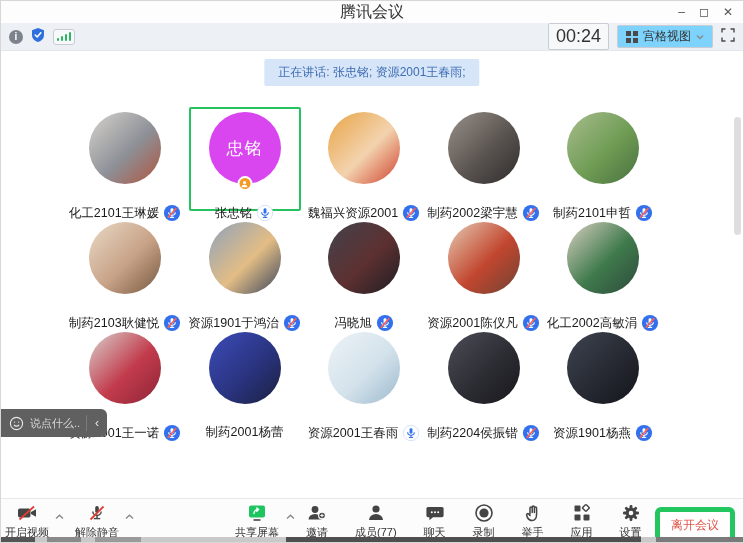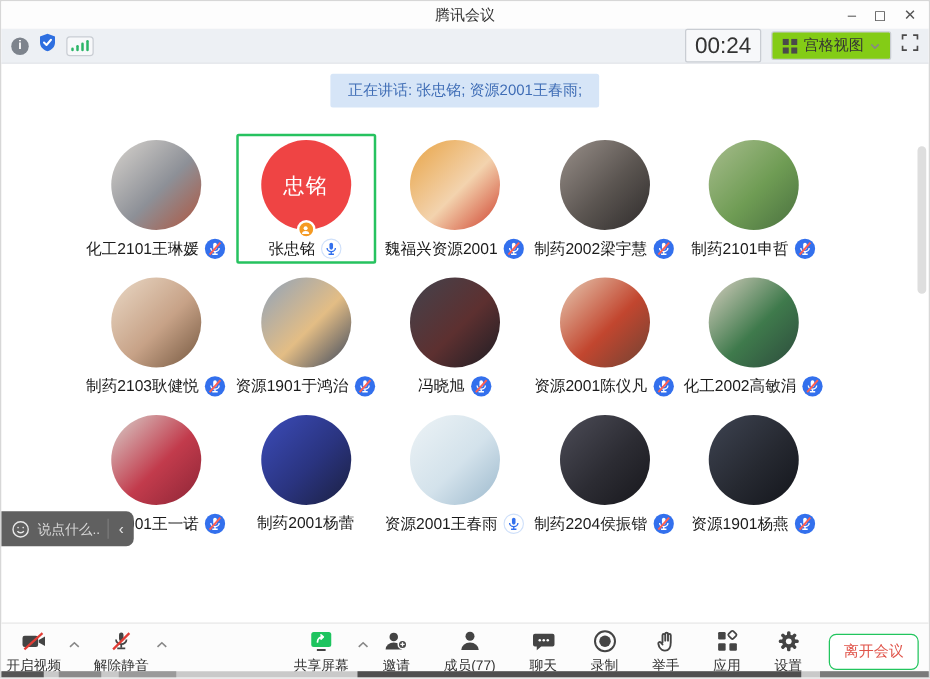--- a/index.html
+++ b/index.html
@@ -1,65 +1,65 @@
 <!DOCTYPE html>
 <html><head>
 <meta charset="utf-8">
 <style>
   * { margin:0; padding:0; box-sizing:border-box; }
   html,body { width:744px; height:543px; font-family:"Liberation Sans","DejaVu Sans",sans-serif; }
   .window { position:relative; width:744px; height:543px; background:#fff; overflow:hidden; border:1px solid #d7d7d7; }
 
   
   .titlebar { position:absolute; top:0; left:0; right:0; height:22px; background:#fdfdfd; display:flex; align-items:center; justify-content:center; }
-  .titlebar .title { font-size:12px; color:#333; }
+  .titlebar .title { font-size:16px; color:#333; }
   .win-controls { position:absolute; right:4px; top:0; height:22px; display:flex; align-items:center; gap:14px; padding-right:6px; }
   .win-controls span { color:#555; font-size:12px; line-height:1; cursor:default; }
 
   
   .statusbar { position:absolute; top:22px; left:0; right:0; height:28px; background:#edf0f4; border-bottom:1px solid #e3e6ea; display:flex; align-items:center; padding:0 8px; }
   .sb-left { display:flex; align-items:center; gap:7px; }
   .sb-right { margin-left:auto; display:flex; align-items:center; gap:8px; }
   .timer-box { border:1px solid #c9cdd3; border-radius:2px; background:#f7f8fa; font-size:18px; color:#333; padding:2px 7px; }
-  .view-btn { border:1px solid #c9cdd3; border-radius:2px; background:#84cc16; font-size:12px; color:#333; padding:2px 8px; display:flex; align-items:center; gap:5px; }
+  .view-btn { border:1px solid #c9cdd3; border-radius:2px; background:#7dd3fc; font-size:12px; color:#333; padding:2px 8px; display:flex; align-items:center; gap:5px; }
   .info-ic { width:14px; height:14px; border-radius:50%; background:#7d838c; color:#fff; font-size:10px; font-weight:bold; display:flex; align-items:center; justify-content:center; }
   .signal-box { width:22px; height:16px; border:1px solid #c9cdd3; border-radius:3px; background:#f7f8fa; display:flex; align-items:flex-end; justify-content:center; gap:1.5px; padding-bottom:3px; }
   .signal-box i { display:block; width:2.5px; background:#2bb567; border-radius:1px; }
 
   
   .banner { position:absolute; top:58px; left:50%; transform:translateX(-50%); background:#d6e5f7; border-radius:2px; padding:5px 14px; font-size:12px; color:#3e6cb5; white-space:nowrap; }
 
   
   .grid { position:absolute; top:106px; left:68px; width:590px; display:flex; flex-wrap:wrap; justify-content:space-between; row-gap:6px; }
   .tile { width:112px; height:104px; display:flex; flex-direction:column; align-items:center; padding-top:3px; border:2px solid transparent; border-radius:2px; }
   .tile.selected { border-color:#26c25f; }
   .avatar-wrap { position:relative; width:72px; height:72px; }
   .avatar { width:72px; height:72px; border-radius:50%; display:flex; align-items:center; justify-content:center; color:#fff; font-size:17px; letter-spacing:1px; overflow:hidden; }
   .host-badge { position:absolute; left:50%; bottom:-7px; transform:translateX(-50%); width:15px; height:15px; border-radius:50%; background:#f59a23; border:2px solid #fff; display:flex; align-items:center; justify-content:center; }
-  .name-row { margin-top:6px; display:flex; align-items:center; gap:4px; white-space:nowrap; }
+  .name-row { margin-top:20px; display:flex; align-items:center; gap:4px; white-space:nowrap; }
   .name-row .pname { font-size:12.5px; color:#1b1b1b; }
   .mic { width:18px; height:18px; flex:0 0 auto; }
 
   
   .chat-pill { position:absolute; left:0; top:408px; width:106px; height:28px; background:#606060; border-radius:0 6px 6px 0; display:flex; align-items:center; padding:0 6px 0 8px; gap:6px; }
   .chat-pill .ph { color:#d8d8d8; font-size:11px; flex:1; white-space:nowrap; overflow:hidden; }
   .chat-pill .div { width:1px; height:16px; background:#7b7b7b; }
   .chat-pill .collapse { color:#e8e8e8; font-size:12px; line-height:1; padding:0 2px; }
 
   
   .scroll-thumb { position:absolute; right:2px; top:116px; width:7px; height:118px; background:#dedede; border-radius:4px; }
 
   
   .toolbar { position:absolute; left:0; right:0; top:497px; height:41px; background:#fcfcfc; border-top:1px solid #e8e8e8; display:flex; align-items:flex-start; padding-top:4px; }
   .tb-item { position:relative; display:flex; flex-direction:column; align-items:center; gap:2px; font-size:11px; color:#333; flex:0 0 auto; }
   .tb-item .ic { height:20px; display:flex; align-items:center; justify-content:center; }
   .caret { position:absolute; top:7px; }
   .tb-left { display:flex; gap:26px; margin-left:4px; }
   .tb-mid { display:flex; gap:27px; margin-left:116px; }
-  .leave-btn { position:absolute; right:8px; top:8px; border:1px solid #22c55e; color:#e0544a; background:#fff; border-radius:6px; font-size:12px; padding:5px 11px; }
+  .leave-btn { position:absolute; right:8px; top:8px; border:5px solid #22c55e; color:#e0544a; background:#fff; border-radius:6px; font-size:12px; padding:5px 11px; }
 
   
   .strip { position:absolute; left:0; right:0; bottom:0; height:5px; background:#c9c9c9; }
   .strip i { position:absolute; top:0; bottom:0; display:block; }
 </style>
 </head>
 <body>
 
 <div class="window">
 
@@ -127,21 +127,21 @@
           <line x1="10" y1="12.6" x2="10" y2="14.6" stroke="#fff" stroke-width="1.2"></line>
           <line x1="7.6" y1="14.9" x2="12.4" y2="14.9" stroke="#fff" stroke-width="1.2"></line>
           <line x1="5.2" y1="15.2" x2="14.8" y2="4.6" stroke="#ff5f52" stroke-width="1.8"></line>
         </svg>
 
       </div>
     </div>
 
     <div class="tile selected">
       <div class="avatar-wrap">
-        <div class="avatar" style="background: #ef4444;">忠铭</div>
+        <div class="avatar" style="background: #d946ef;">忠铭</div>
         <span class="host-badge" style="display: flex;">
           <svg width="8" height="8" viewBox="0 0 10 10">
               <circle cx="5" cy="3.2" r="2" fill="#fff"></circle>
               <path d="M1.4 9 a3.6 3 0 0 1 7.2 0 Z" fill="#fff"></path>
             </svg>
         </span>
       </div>
       <div class="name-row">
         <span class="pname">张忠铭</span>
 

